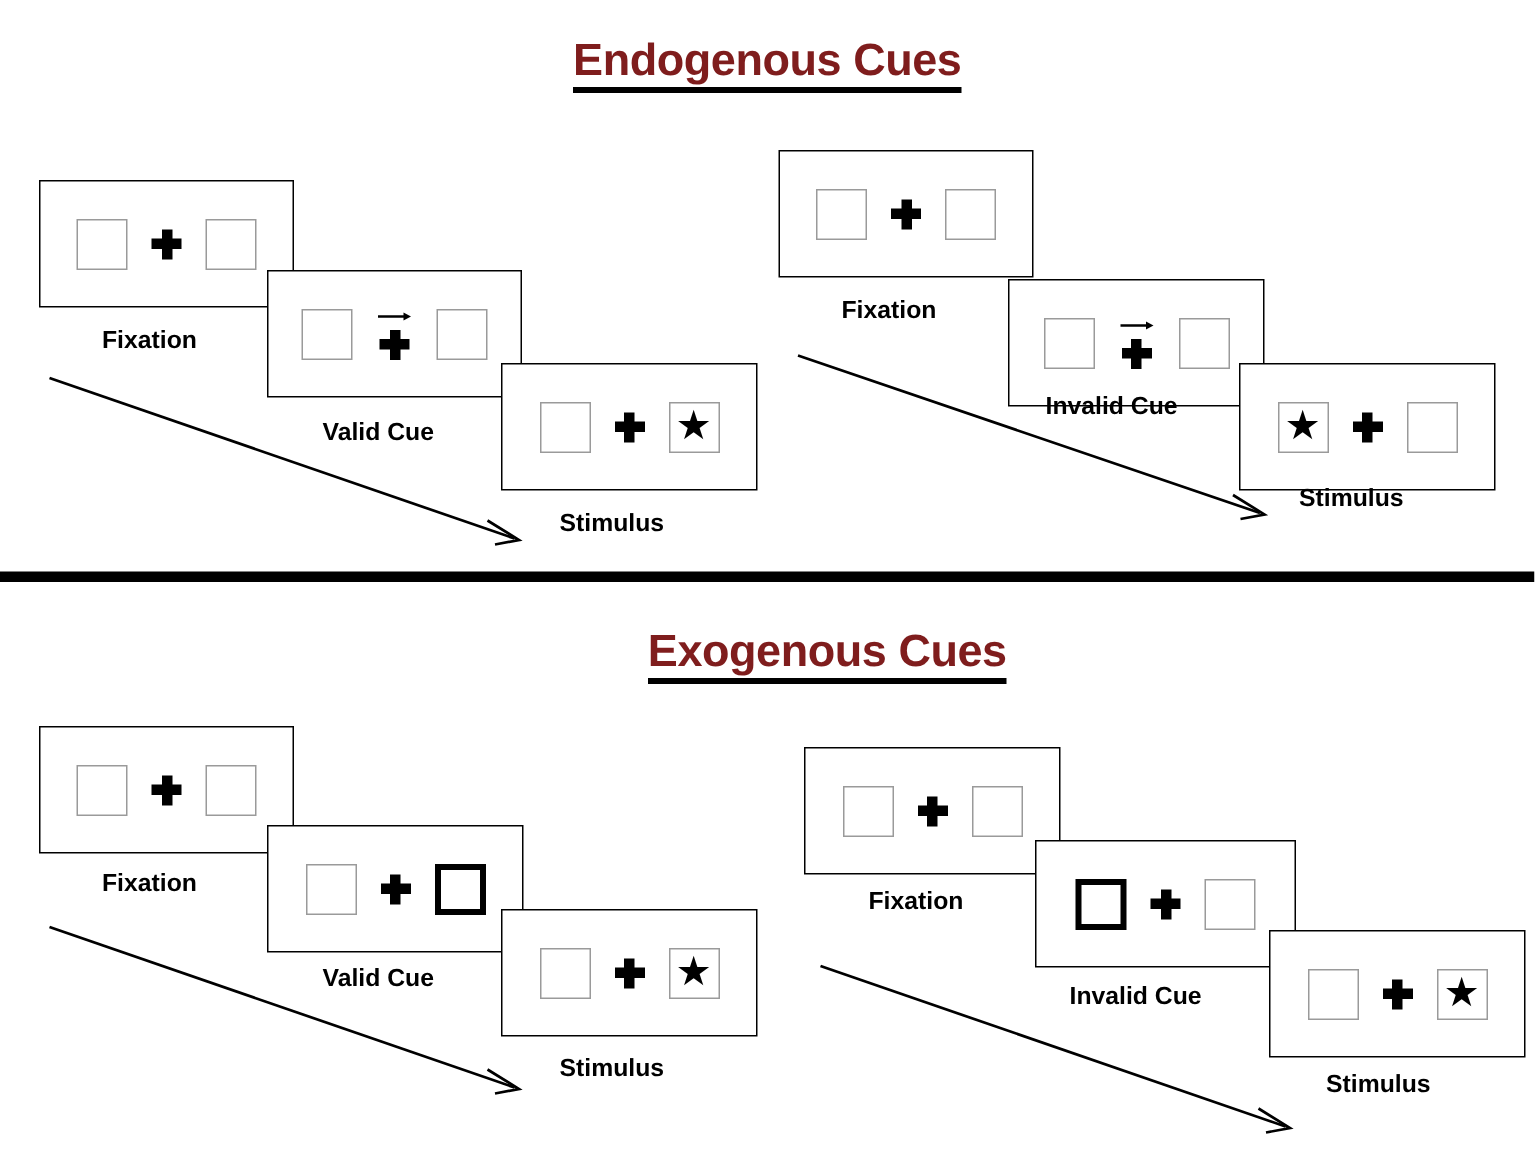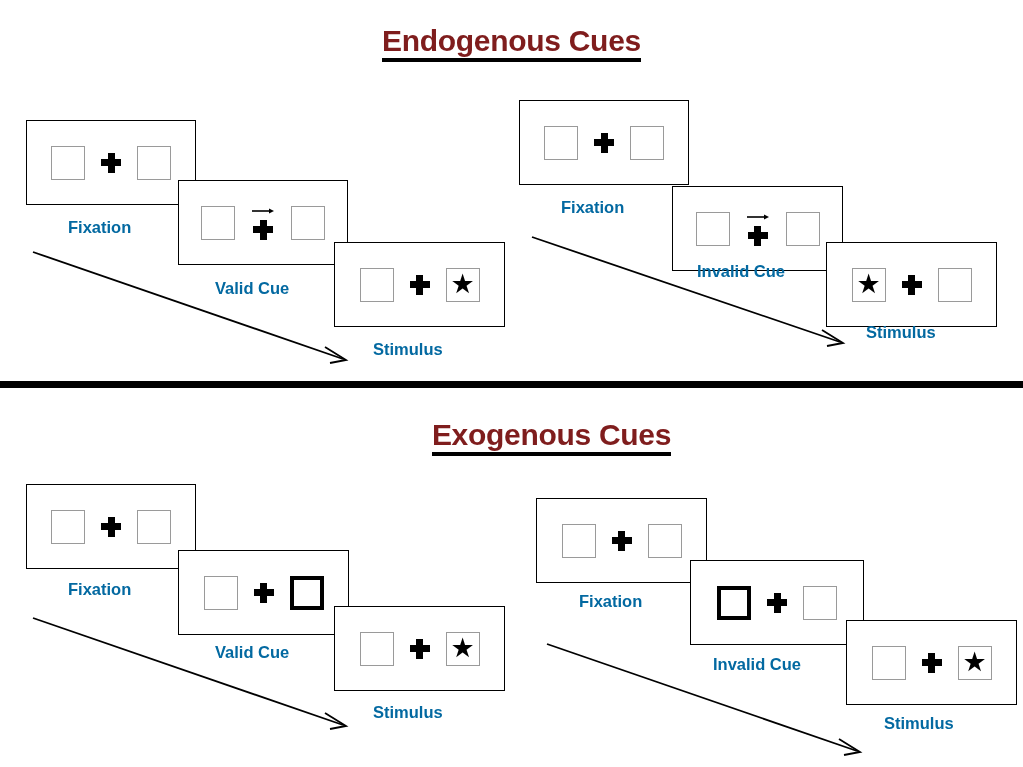--- a/index.html
+++ b/index.html
@@ -130,21 +130,21 @@
     transform: translateX(-50%);
     width: 24px;
     height: 8px;
   }
 
   
   .stage-label {
     position: absolute;
     font-size: 16.5px;
     font-weight: bold;
-    color: #0369a1;
+    color: #000000;
     white-space: nowrap;
   }
 
   
   .seq-arrow {
     position: absolute;
     pointer-events: none;
   }
 </style>
 </head>

